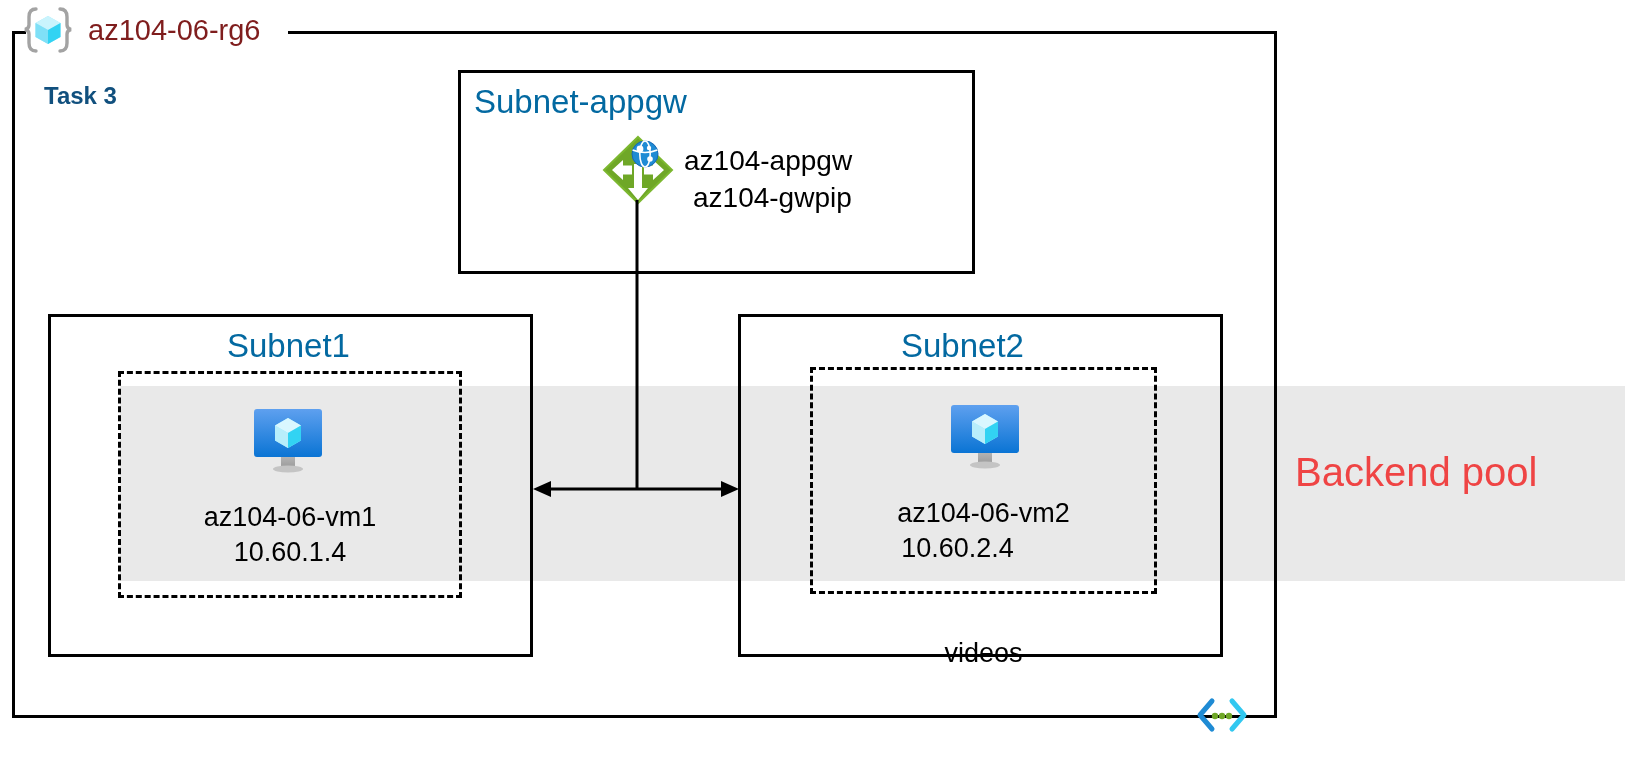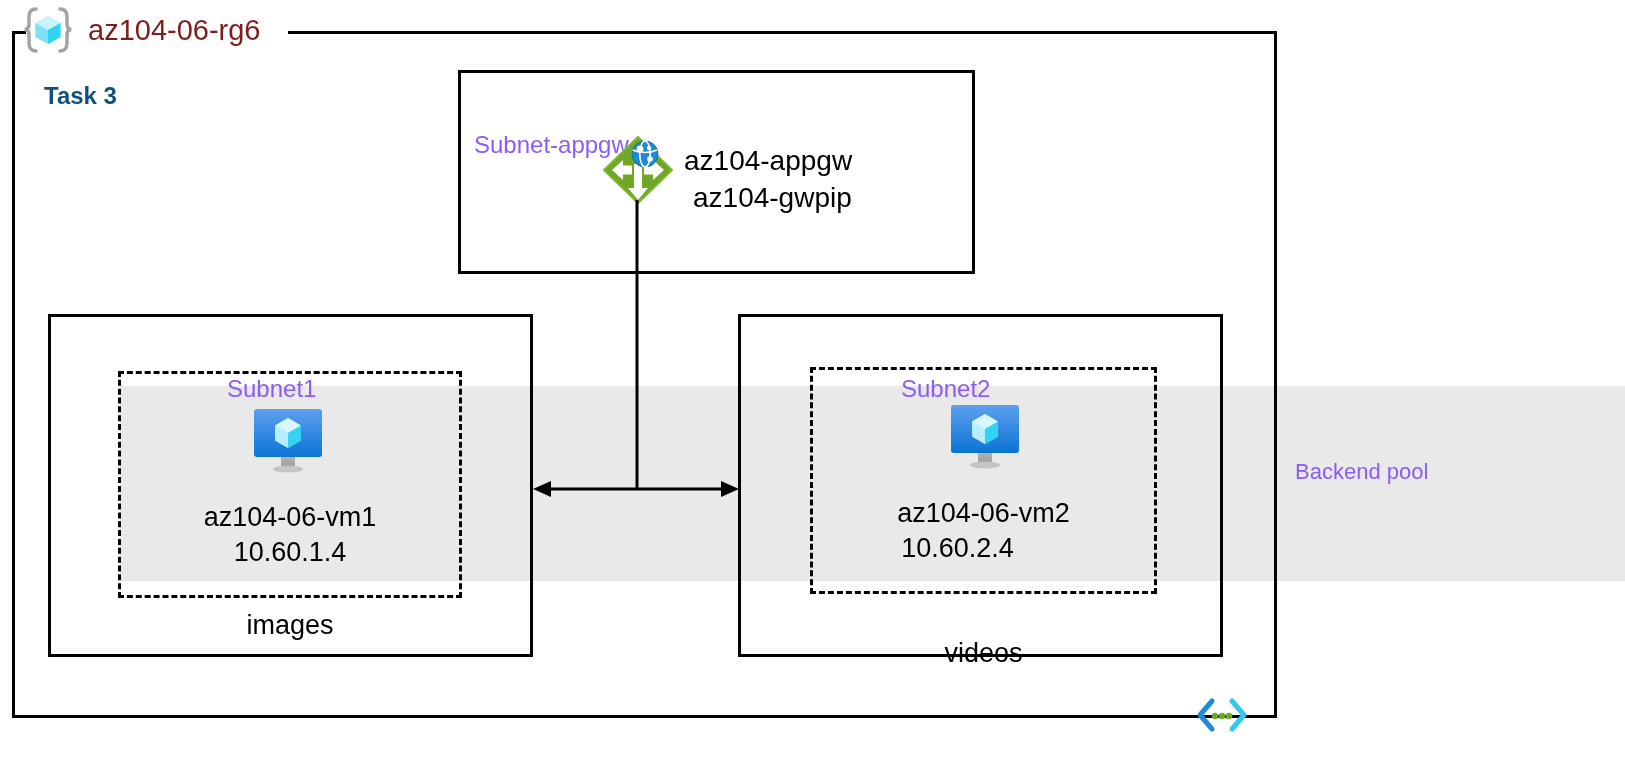--- a/index.html
+++ b/index.html
@@ -72,40 +72,39 @@
     left: 120px;
     top: 386px;
     width: 1505px;
     height: 195px;
     background: #e9e9e9;
   }
   #backend-label {
     position: absolute;
     left: 1295px;
     top: 452px;
-    font-size: 22px;
+    font-size: 40px;
     line-height: 40px;
-    color: #8b5cf6;
+    color: #ef4444;
     white-space: nowrap;
   }
 
   
   .subnet-box {
     position: absolute;
     border: 3px solid #000000;
     box-sizing: border-box;
     background: transparent;
   }
   .subnet-title {
     position: absolute;
-    font-size: 24px;
+    font-size: 33px;
     line-height: 34px;
-    color: #8b5cf6;
-    white-space: nowrap;
-    margin-top: 43px;
+    color: #0369a1;
+    white-space: nowrap;
   }
 
   #subnet-appgw-box { left: 458px; top: 70px; width: 517px; height: 204px; background: #ffffff; }
   #subnet-appgw-title { left: 474px; top: 85px; }
 
   #subnet1-box { left: 48px; top: 314px; width: 485px; height: 343px; }
   #subnet1-title { left: 227px; top: 329px; }
 
   #subnet2-box { left: 738px; top: 314px; width: 485px; height: 343px; }
   #subnet2-title { left: 901px; top: 329px; }
@@ -247,21 +246,20 @@
       <g transform="translate(38,28)">
         <path d="M0 -15 L13 -7.5 L13 7.5 L0 15 L-13 7.5 L-13 -7.5 Z" fill="#9fe9fb"></path>
         <path d="M0 -15 L13 -7.5 L0 0 L-13 -7.5 Z" fill="#d9f7ff"></path>
         <path d="M0 0 L13 -7.5 L13 7.5 L0 15 Z" fill="#32d3f3"></path>
         <path d="M0 0 L-13 -7.5 L-13 7.5 L0 15 Z" fill="#b8eefb"></path>
       </g>
     </svg>
   </div>
   <div id="vm1-name" class="vm-label">az104-06-vm1</div>
   <div id="vm1-ip" class="vm-label">10.60.1.4</div>
-  <div id="tier1" class="tier-label">images</div>
 
   <div id="subnet2-box" class="subnet-box"></div>
   <div id="subnet2-title" class="subnet-title">Subnet2</div>
   <div id="dashed2" class="dashed-box"></div>
   <div id="vm2-icon">
     <svg viewBox="0 0 76 72" width="76" height="72" xmlns="http://www.w3.org/2000/svg">
       <defs>
         <linearGradient id="vmg2" x1="0" y1="0" x2="0" y2="1">
           <stop offset="0" stop-color="#5ea0ef"></stop>
           <stop offset="1" stop-color="#0a74d4"></stop>

